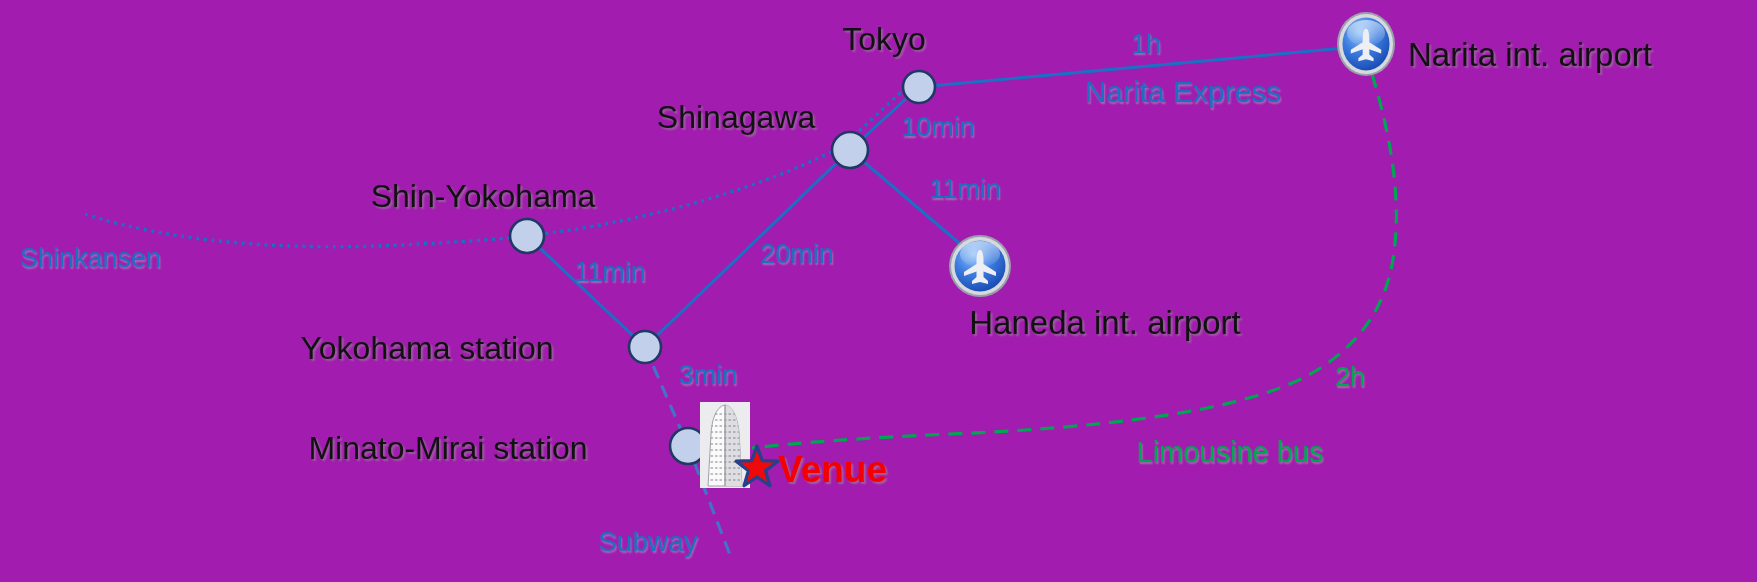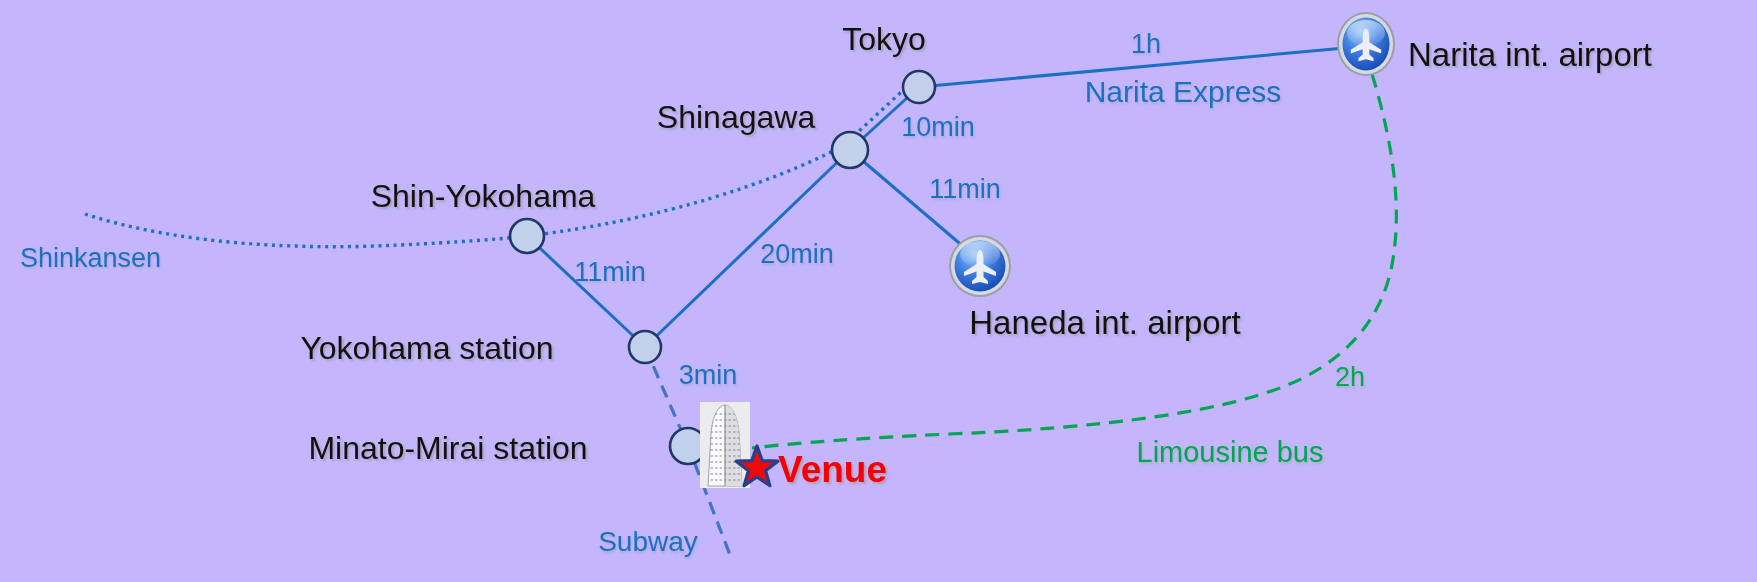--- a/index.html
+++ b/index.html
@@ -1,16 +1,16 @@
 <!DOCTYPE html>
 <html><head>
 <meta charset="utf-8">
 <style>
   html, body { margin: 0; padding: 0; background: #ffffff; }
-  .canvas { position: relative; width: 1757px; height: 582px; overflow: hidden; background: #c4b5fd; }
+  .canvas { position: relative; width: 1757px; height: 582px; overflow: hidden; background: #a21caf; }
   svg { display: block; font-family: "Liberation Sans", sans-serif; }
   text { font-family: "Liberation Sans", sans-serif; }
   .station-label {
     font-size: 32px; fill: #111111;
     text-shadow: 2px 2px 2px rgba(150,150,150,0.55);
   }
   .airport-label {
     font-size: 33px; fill: #111111;
     text-shadow: 2px 2px 2px rgba(150,150,150,0.55);
   }

